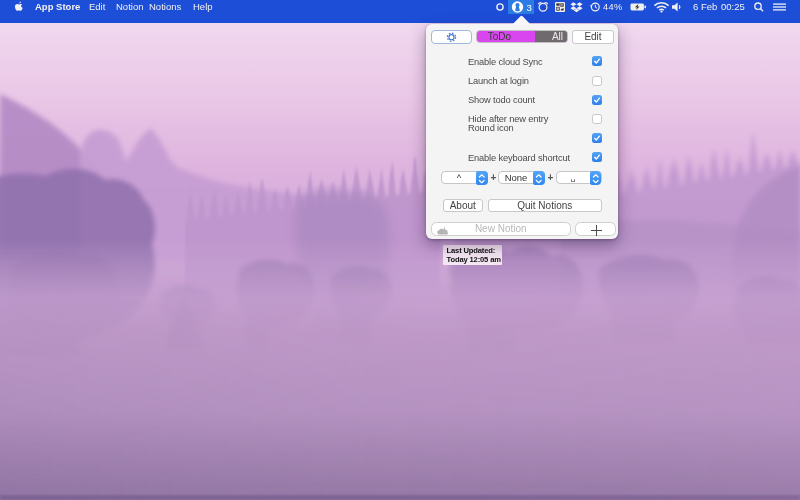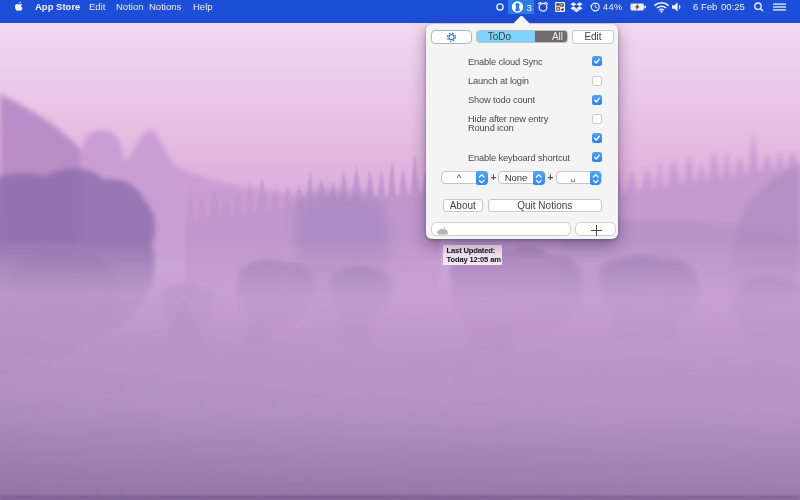--- a/index.html
+++ b/index.html
@@ -17,21 +17,21 @@
   #arrow{position:absolute;left:10.3px;top:4.7px;width:13px;height:13px;background:#f8f7f8;
     transform:rotate(45deg);border-radius:1.5px;}
   #panel{position:absolute;left:426px;top:24px;width:192px;height:215px;background:#f5f4f5;
     border-radius:6px;box-shadow:0 6px 16px rgba(45,25,65,.42),0 1px 3px rgba(40,20,60,.35);z-index:30;}
   #panel *{box-sizing:border-box;}
   .pab{position:absolute;}
   .btn{background:#fff;border:1px solid #c9c8c9;border-radius:3px;color:#434343;
     font-size:10px;text-align:center;}
   
   #gearbtn{left:4.5px;top:5.5px;width:41px;height:14.5px;border:1px solid #a3b8dd;border-radius:4px;background:#fff;}
-  #seg{left:49.5px;top:6px;width:92px;height:13px;border:1px solid #c2c1c2;border-radius:4px;background:#7dd3fc;overflow:hidden;}
+  #seg{left:49.5px;top:6px;width:92px;height:13px;border:1px solid #c2c1c2;border-radius:4px;background:#d946ef;overflow:hidden;}
   #seg .s1{position:absolute;left:0;top:0;width:46px;height:13px;line-height:12px;font-size:10px;color:#3c3c3c;text-align:center;}
   #seg .s2{position:absolute;left:58px;top:0;width:46px;height:13px;line-height:12px;font-size:10px;color:#ececec;text-align:center;background:#6e6a6e;}
   #editbtn{left:146px;top:5.5px;width:42px;height:14px;line-height:12.5px;}
   
   .lbl{position:absolute;left:18px;color:#4a4a4a;font-size:9.3px;line-height:10px;letter-spacing:-0.15px;margin-left:24px;}
   .cb{position:absolute;left:166px;width:10px;height:10px;border-radius:2.5px;}
   .cb.on{background:linear-gradient(#55a3f3,#2e7de9);}
   .cb.off{background:#fff;border:1px solid #c8c7c8;}
   .cb svg{position:absolute;left:0;top:0;}
   
@@ -330,20 +330,21 @@
     </div>
       </div>
 
     <div class="pab btn" id="about">About</div>
     <div class="pab btn" id="quit">Quit Notions</div>
 
     <div class="pab" id="field">
       <svg width="14" height="12" viewBox="0 0 14 12" style="position:absolute;left:4px;top:1.5px">
         <path d="M2,8.5 C0.5,8 1,5.5 3,5.5 C3.5,3.5 6.5,3 7.5,4.5 L8.2,1.8 L8.8,1.8 L8.6,4.6 C10.5,4.2 12,6 11.5,7.5 C12.5,8 12,9.5 11,9.5 L3,9.5 C2.2,9.5 2,9 2,8.5 Z" fill="#a9a8a9" opacity="0.85"></path>
       </svg>
+      <div class="ph">New Notion</div>
     </div>
     <div class="pab" id="plusbtn">
         <div class="h"></div>
         <div class="v"></div>
       </div>
   </div>
 
   <div id="tip">Last Updated:<br>Today 12:05 am</div>
 </div>
 

